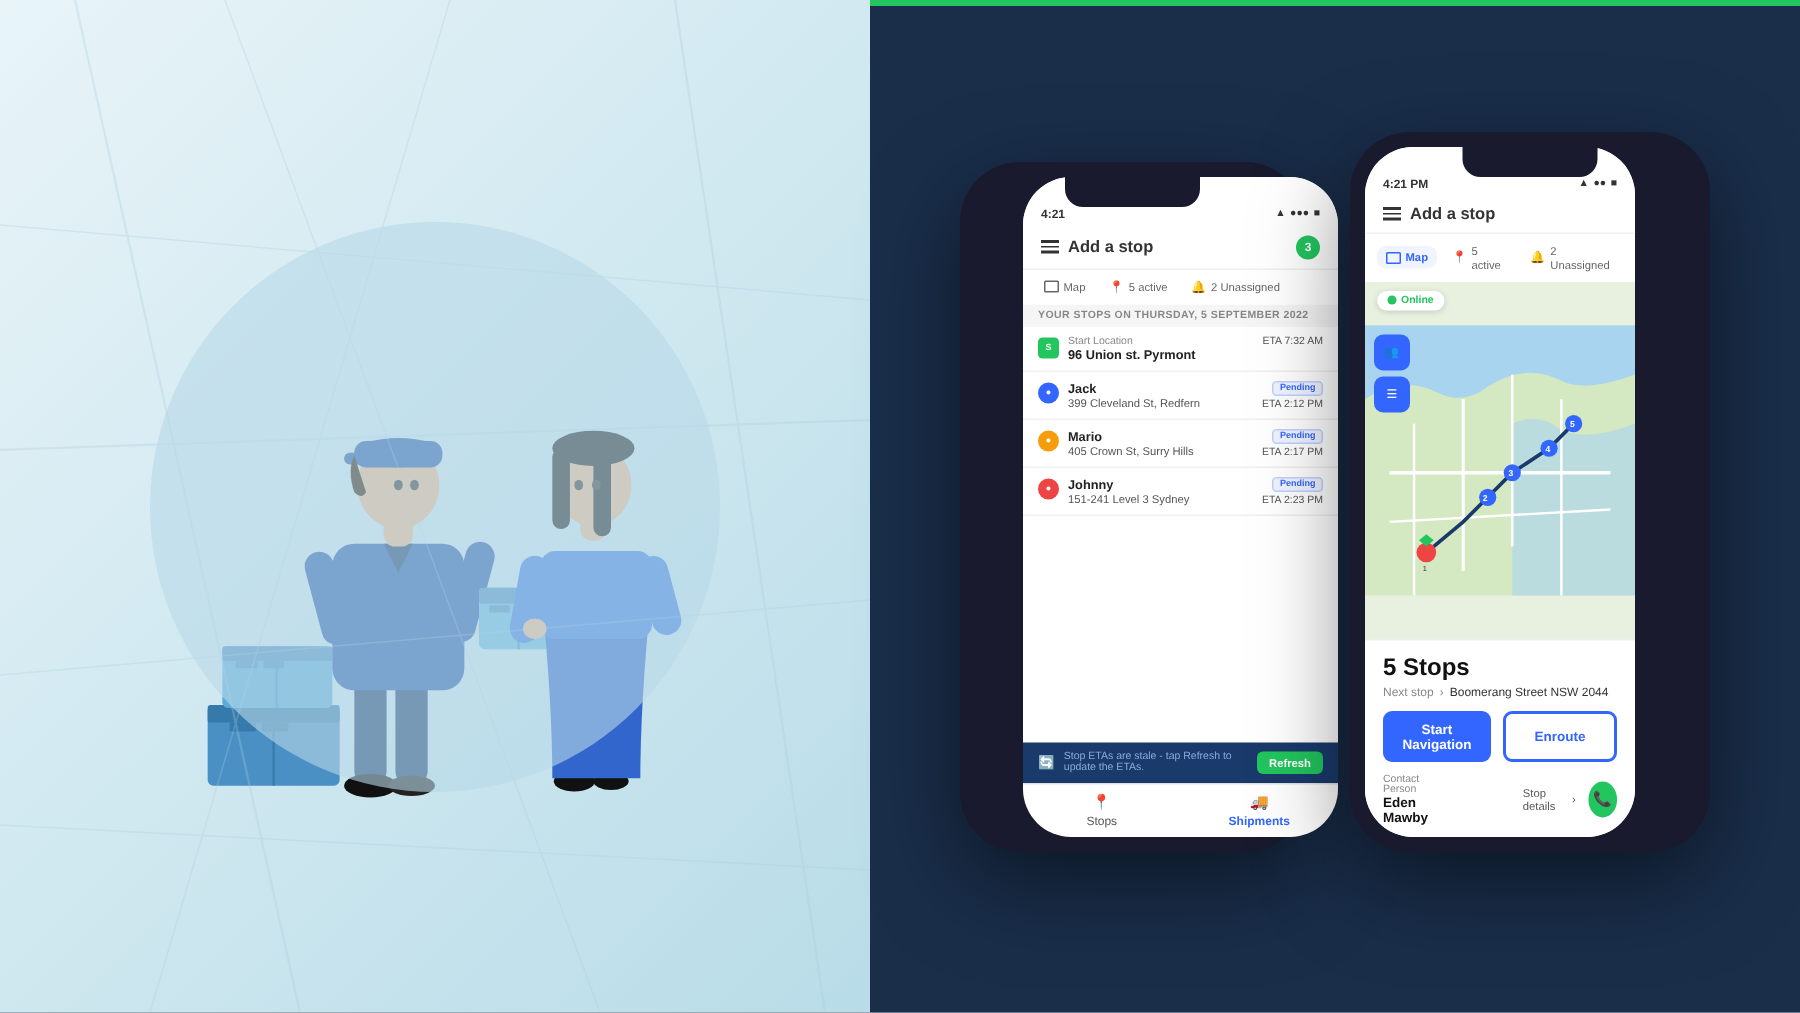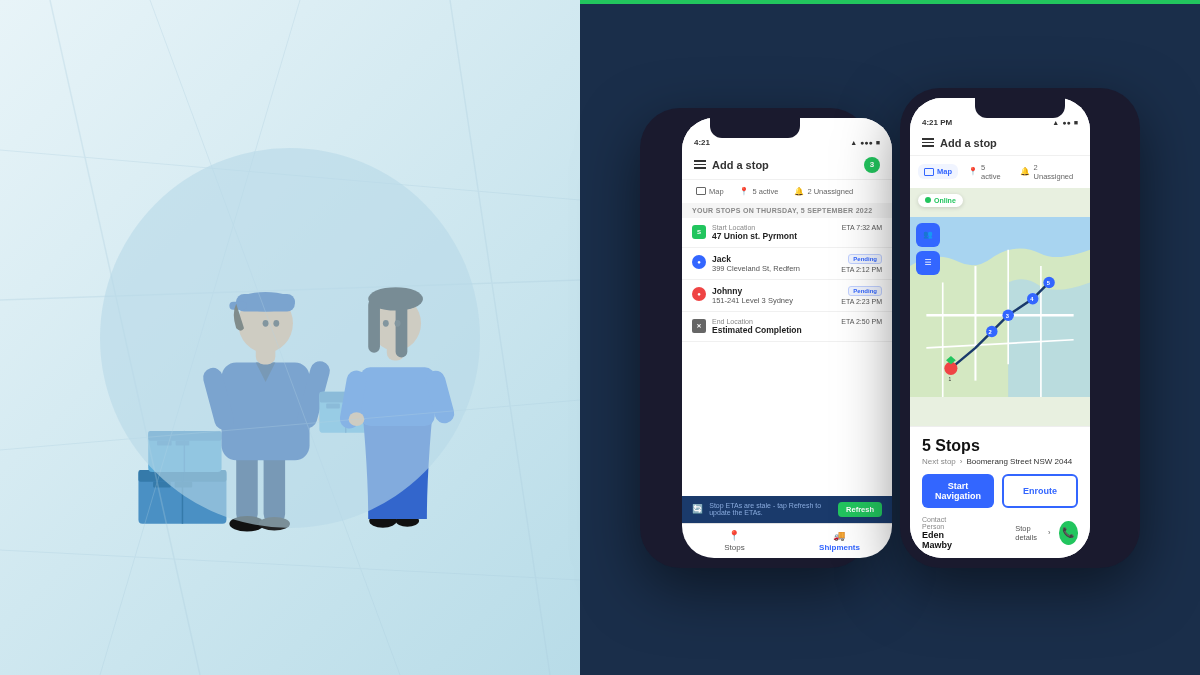--- a/index.html
+++ b/index.html
@@ -679,58 +679,61 @@
           </div>
         </div>
 
         <div class="stops-section">
           <div class="date-header">YOUR STOPS ON THURSDAY, 5 SEPTEMBER 2022</div>
 
           <div class="stop-item">
             <div class="stop-icon start">S</div>
             <div class="stop-info">
               <div class="stop-label">Start Location</div>
-              <div class="stop-name">47 Union st. Pyrmont</div>
+              <div class="stop-name">96 Union st. Pyrmont</div>
             </div>
             <div class="stop-eta">ETA 7:32 AM</div>
           </div>
 
           <div class="stop-item">
             <div class="stop-icon blue">●</div>
             <div class="stop-info">
               <div class="stop-name">Jack</div>
               <div class="stop-address">399 Cleveland St, Redfern</div>
             </div>
             <div style="display:flex;flex-direction:column;align-items:flex-end;gap:2px">
               <span class="pending-badge">Pending</span>
               <div class="stop-eta">ETA 2:12 PM</div>
             </div>
           </div>
 
+          <div class="stop-item">
+            <div class="stop-icon orange">●</div>
+            <div class="stop-info">
+              <div class="stop-name">Mario</div>
+              <div class="stop-address">405 Crown St, Surry Hills</div>
+            </div>
+            <div style="display:flex;flex-direction:column;align-items:flex-end;gap:2px">
+              <span class="pending-badge">Pending</span>
+              <div class="stop-eta">ETA 2:17 PM</div>
+            </div>
+          </div>
 
           <div class="stop-item">
             <div class="stop-icon red">●</div>
             <div class="stop-info">
               <div class="stop-name">Johnny</div>
               <div class="stop-address">151-241 Level 3 Sydney</div>
             </div>
             <div style="display:flex;flex-direction:column;align-items:flex-end;gap:2px">
               <span class="pending-badge">Pending</span>
               <div class="stop-eta">ETA 2:23 PM</div>
             </div>
           </div>
 
-          <div class="stop-item">
-            <div class="stop-icon end">✕</div>
-            <div class="stop-info">
-              <div class="stop-label">End Location</div>
-              <div class="stop-name">Estimated Completion</div>
-            </div>
-            <div class="stop-eta">ETA 2:50 PM</div>
-          </div>
         </div>
 
         <div class="refresh-bar">
           <span class="refresh-icon">🔄</span>
           <span class="refresh-bar-text">Stop ETAs are stale - tap Refresh to update the ETAs.</span>
           <button class="refresh-btn">Refresh</button>
         </div>
 
         <div class="bottom-nav">
           <div class="bottom-nav-item">

